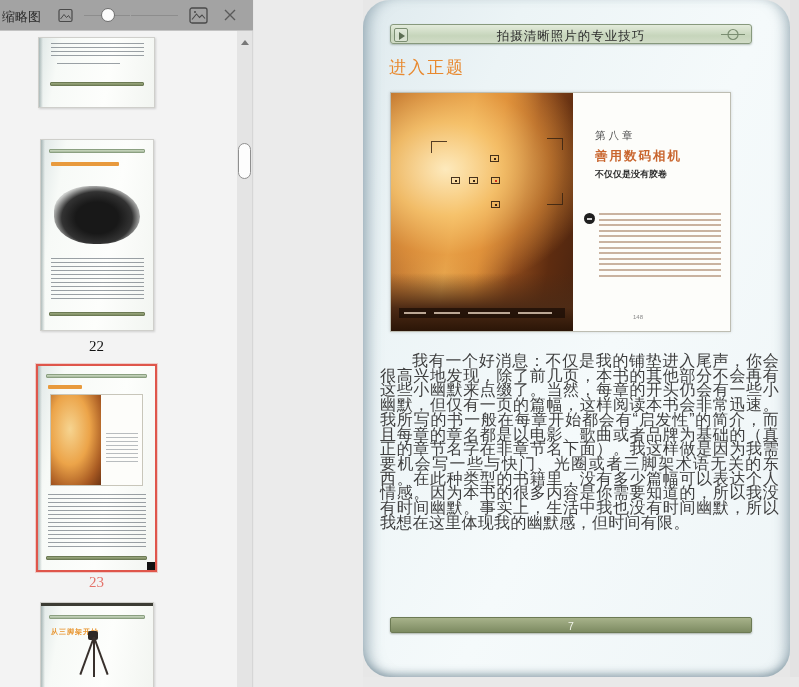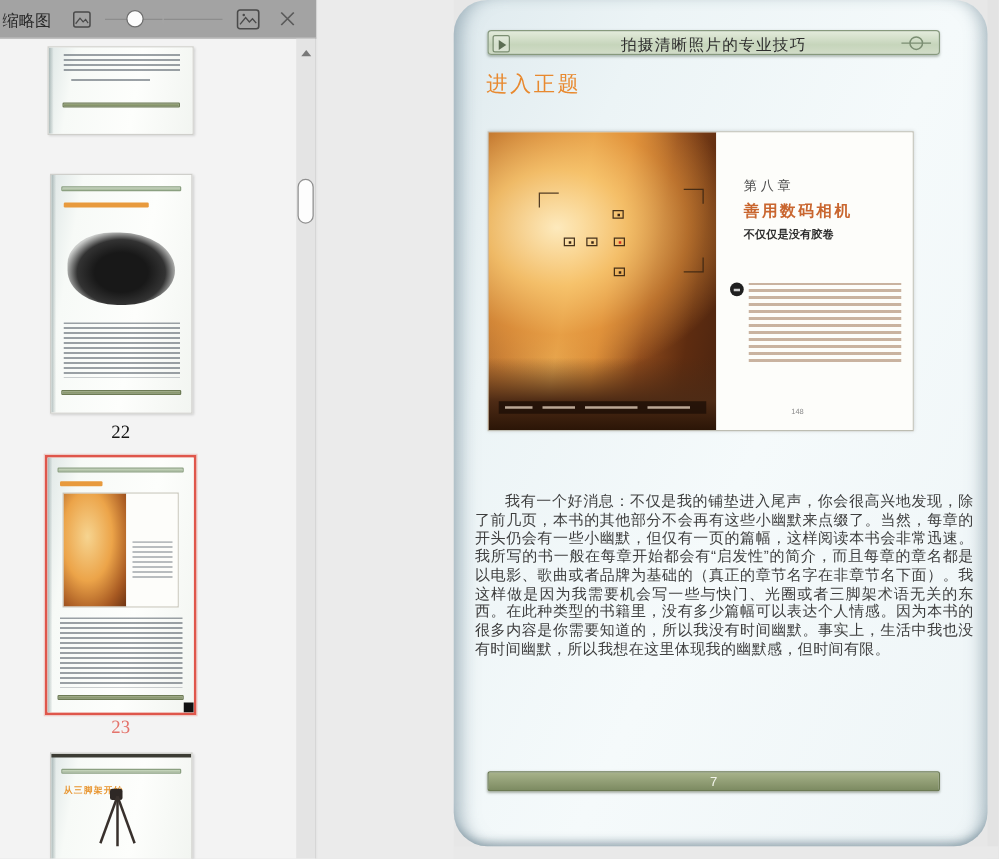--- a/index.html
+++ b/index.html
@@ -87,21 +87,21 @@
   .hdr-play { position:absolute; left:3px; top:2.5px; width:14px; height:14px;
     border:1px solid #7b8e72; border-radius:2px; background:rgba(255,255,255,.25); }
   .hdr-play:after { content:""; position:absolute; left:4px; top:3px;
     border-left:6px solid #5c6e53; border-top:4px solid transparent; border-bottom:4px solid transparent; }
   .hdr-compass { position:absolute; right:6px; top:3px; width:24px; height:13px; }
 
   .section-heading { position:absolute; left:26px; top:56px;
     font-size:17px; font-weight:normal; color:#e8892f; letter-spacing:2px; }
 
   
-  .figure { position:absolute; left:27px; top:105px; width:341px; height:240px;
+  .figure { position:absolute; left:27px; top:92px; width:341px; height:240px;
     border:1px solid #bdbdb2; background:#fff; box-shadow:0 0 3px rgba(0,0,0,.15); }
   .canyon { position:absolute; left:0; top:0; width:182px; height:238px;
     background:
       radial-gradient(ellipse 120% 75% at 30% 32%, rgba(255,238,195,.95) 0%, rgba(249,199,112,.85) 26%, rgba(232,152,62,.55) 48%, rgba(0,0,0,0) 68%),
       linear-gradient(100deg,#9c5a26 0%,#c87f36 20%,#e6a850 38%,#d88c38 52%,#8d4a1c 68%,#5e2c10 84%,#4a2410 100%); }
   .canyon:after { content:""; position:absolute; left:0; right:0; bottom:0; height:58px;
     background:linear-gradient(to top,#2b1507 0%,#4e2b15 40%, rgba(90,50,28,0) 100%); }
   .vf-bracket { position:absolute; width:16px; height:12px; }
   .vf-tl { left:40px; top:48px; border-left:1px solid rgba(55,35,18,.85); border-top:1px solid rgba(55,35,18,.85); }
   .vf-tr { right:10px; top:45px; border-right:1px solid rgba(55,35,18,.85); border-top:1px solid rgba(55,35,18,.85); }
@@ -119,21 +119,21 @@
   .ch-sub { position:absolute; left:22px; top:75px; font-size:9px; font-weight:bold; color:#2e2e2e; }
   .ch-icon { position:absolute; left:11px; top:120px; width:11px; height:11px; border-radius:50%;
     background:#1f1f1f; }
   .ch-icon:after { content:""; position:absolute; left:3px; top:4.5px; width:5px; height:2px; background:#cfcfcf; }
   .ch-text { position:absolute; left:26px; top:120px; width:122px; height:64px;
     background:repeating-linear-gradient(to bottom, rgba(150,105,70,.5) 0 2px, transparent 2px 5.6px); }
   .ch-pagenum { position:absolute; left:60px; bottom:11px; font-size:6px; color:#8a8a8a; }
 
   
   .body-text { position:absolute; left:17px; top:354px; width:399px;
-    font-size:12px; line-height:14.7px; color:#3e3e3e; text-align:justify; letter-spacing:.3px;margin-top:40px; }
+    font-size:16px; line-height:14.7px; color:#3e3e3e; text-align:justify; letter-spacing:.3px; }
   .body-text p { text-indent:2em; margin-bottom:9px; }
 
   .footer-bar { position:absolute; left:27px; top:617px; width:362px; height:16px;
     background:linear-gradient(#a7b28a,#7d8b62); border:1px solid #6c7a54; border-radius:2px;
     box-shadow:0 1px 2px rgba(60,70,50,.4); }
   .footer-num { position:absolute; left:0; right:0; top:2px; text-align:center;
     font-size:10.5px; color:#f2f4ea; }
 
   svg { display:block; }
 </style>

